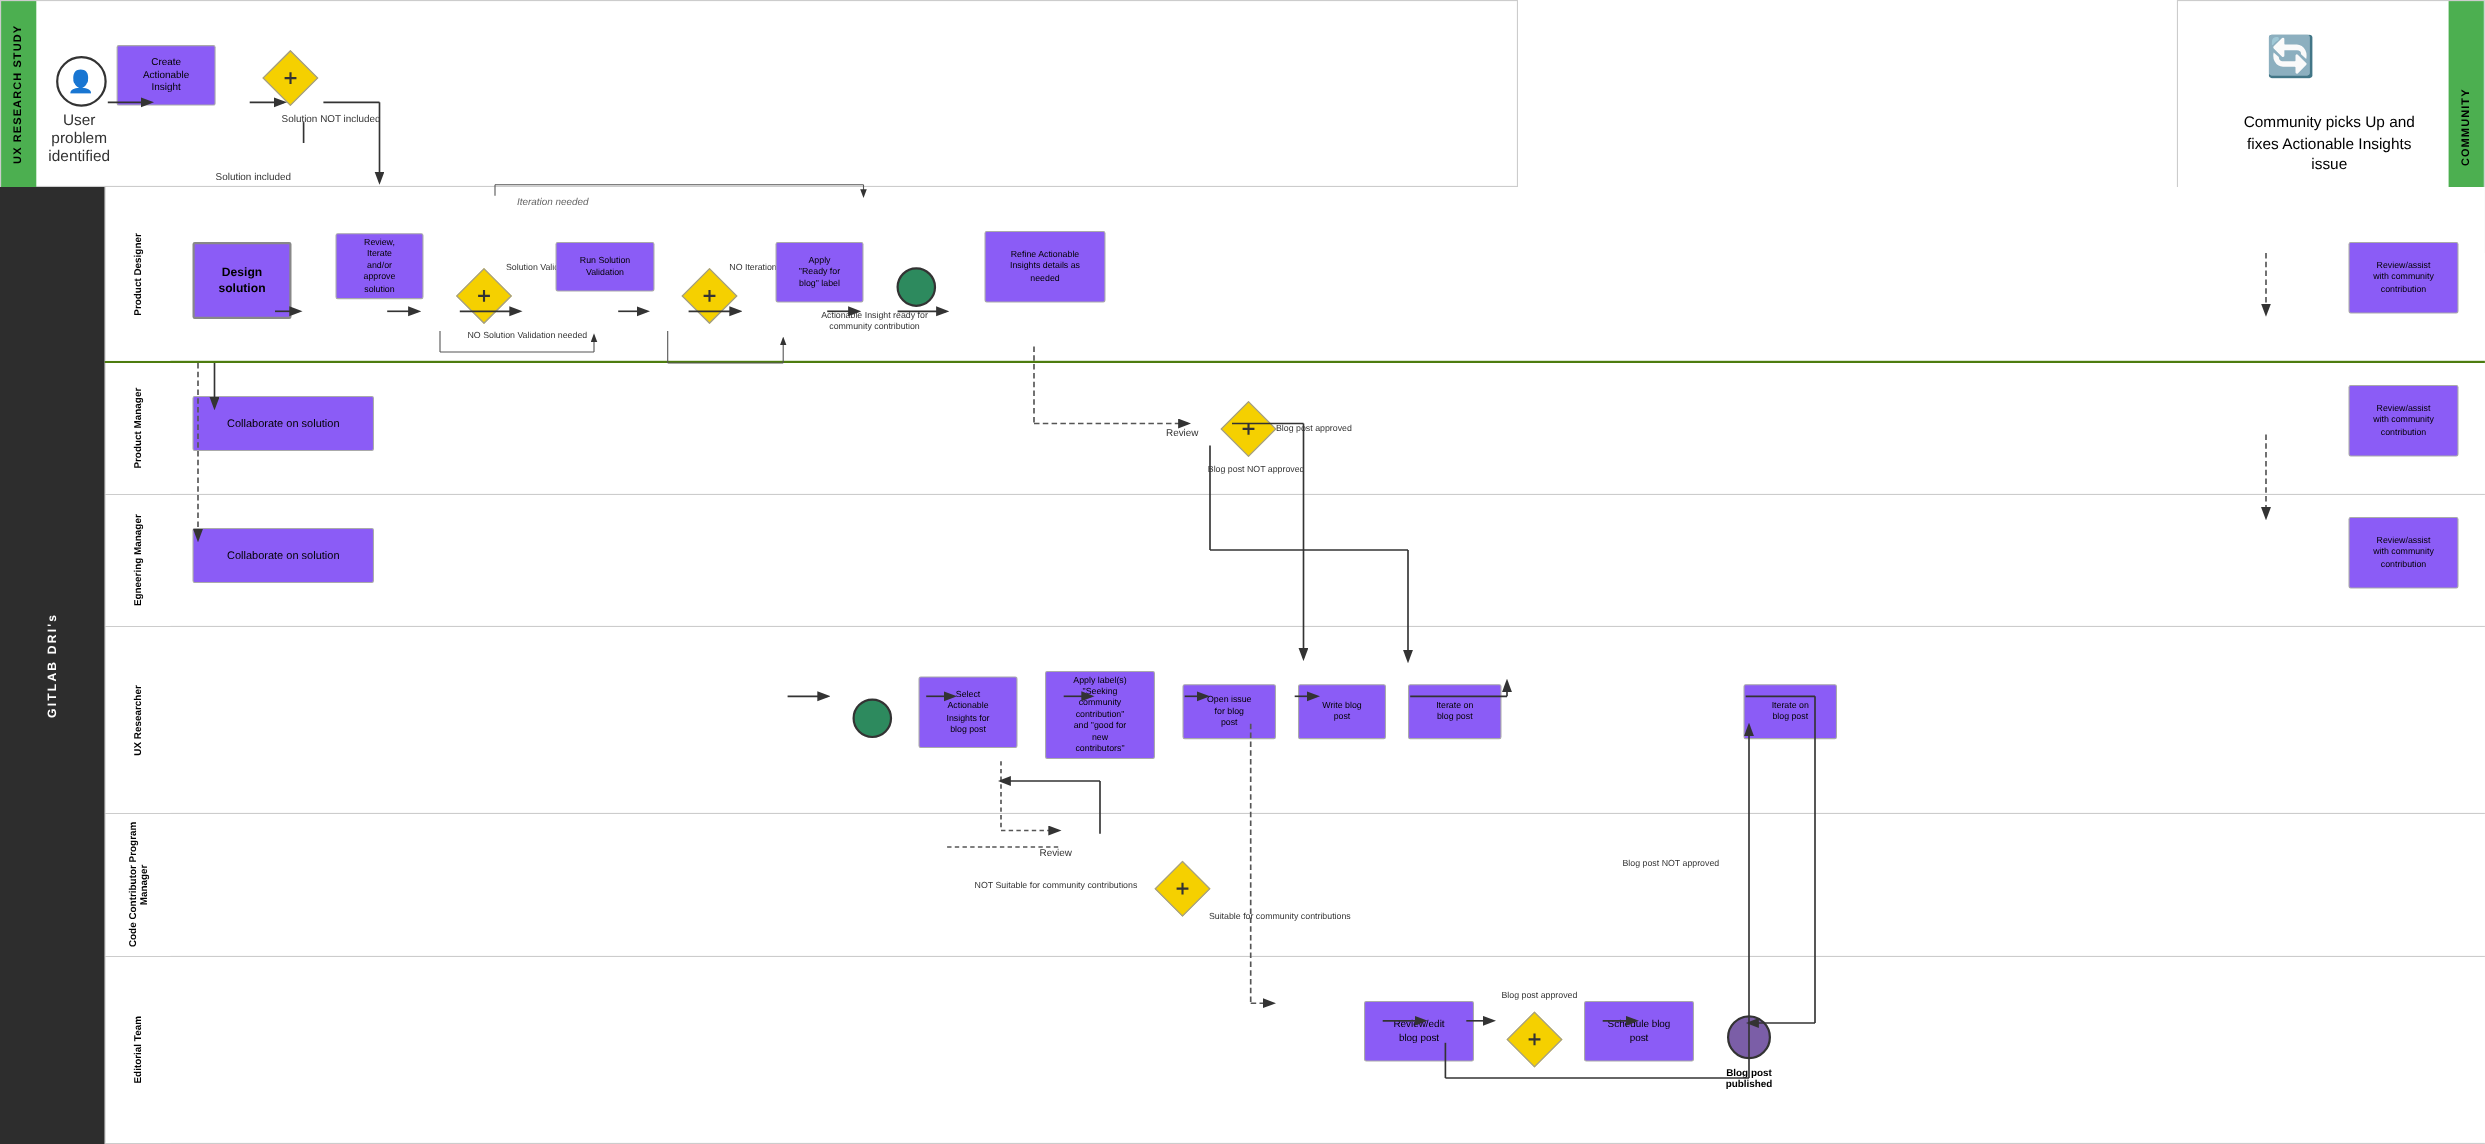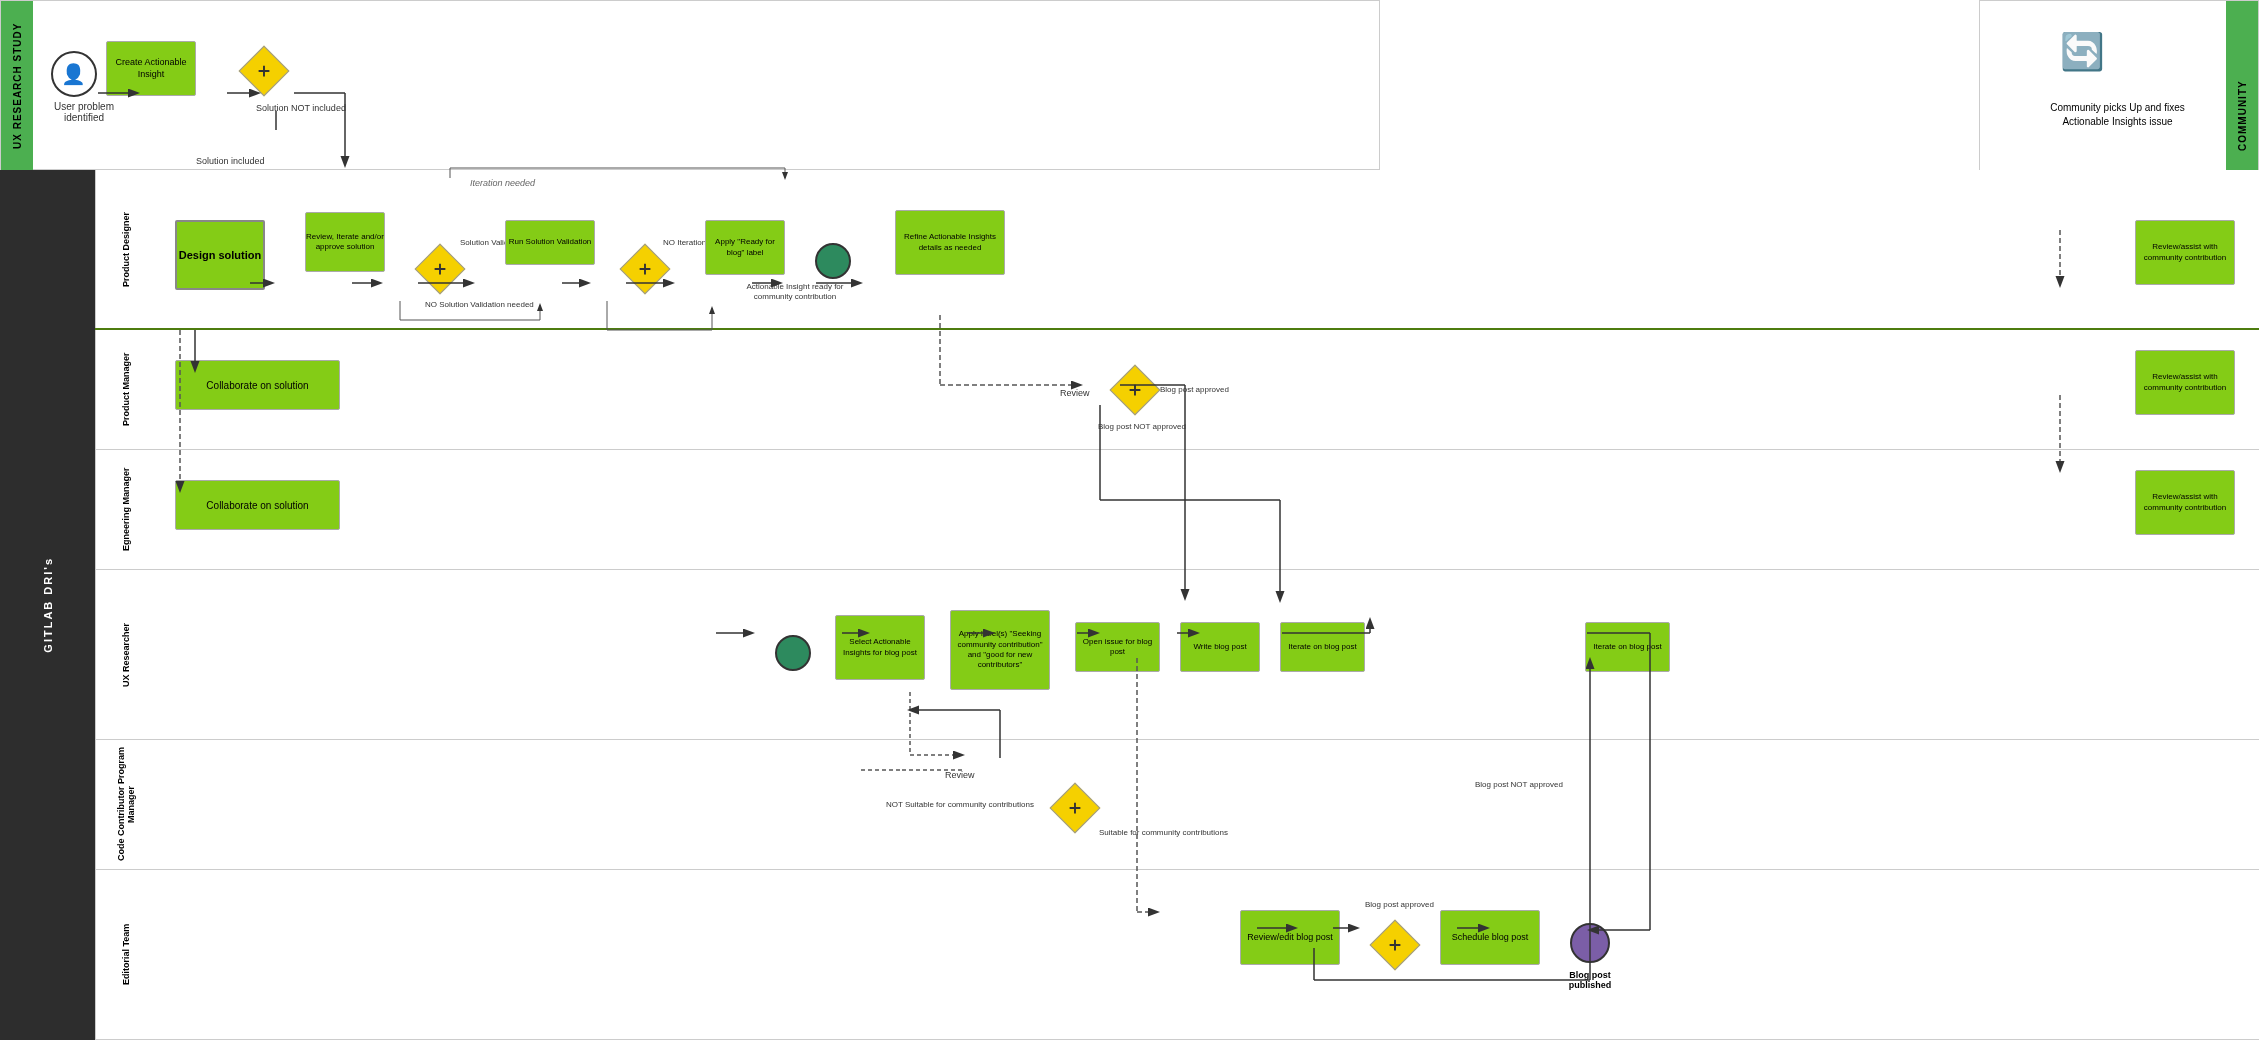--- a/index.html
+++ b/index.html
@@ -96,29 +96,29 @@
       font-weight: bold;
       color: #000;
       text-align: center;
       padding: 4px;
     }
 
     
     .process-box {
       position: absolute;
       border: 1.5px solid #aaa;
-      background: #84cc16;
+      background: #8b5cf6;
       border-radius: 2px;
       display: flex;
       align-items: center;
       justify-content: center;
       text-align: center;
       font-size: 10px;
       color: #000;
-      padding: 0;
+      padding: 20px;
       line-height: 1.3;
     }
 
     .process-box.bold-border {
       border: 2px solid #888;
     }
 
     
     .diamond {
       position: absolute;
@@ -310,41 +310,41 @@
       </marker>
     </defs>
   </svg>
 
   <div class="top-section">
     <div class="ux-research-label">UX RESEARCH STUDY</div>
 
     <div class="icon-circle" style="left:50px; top:50px; width:46px; height:46px; font-size:20px;">
       👤
     </div>
-    <div class="flow-label" style="left:36px; top:100px; font-size:10px; text-align:center; width:70px; white-space:normal;margin-left:12px;">User problem identified</div>
+    <div class="flow-label" style="left:36px; top:100px; font-size:14px; text-align:center; width:70px; white-space:normal;">User problem identified</div>
 
     <div class="process-box" style="left:105px; top:40px; width:90px; height:55px; font-size:9px;">Create Actionable Insight</div>
 
     <div class="diamond-wrapper" style="left:245px; top:52px; width:36px; height:36px;">
       <div class="diamond">
         <span class="diamond-x">✕</span>
       </div>
     </div>
 
     <div class="flow-label" style="left:255px; top:102px; width:90px; white-space:normal; font-size:9px;">Solution NOT included</div>
 
     <div class="flow-label" style="left:195px; top:155px; font-size:9px;">Solution included</div>
   </div>
 
   <div class="community-top" style="position:absolute; top:0; right:0; width:280px; height:230px; border:1.5px solid #ccc; background:#fff;">
     <div class="community-label">COMMUNITY</div>
 
     <div style="position:absolute; left:80px; top:30px; font-size:36px; text-align:center;">🔄</div>
 
-    <div style="position:absolute; left:50px; top:100px; width:175px; font-size:10px; text-align:center; line-height:1.4;">Community picks Up and fixes Actionable Insights issue</div>
+    <div style="position:absolute; left:50px; top:100px; width:175px; font-size:14px; text-align:center; line-height:1.4;">Community picks Up and fixes Actionable Insights issue</div>
   </div>
 
   <div style="position:absolute; top:170px; left:0; width:95px; height:870px; background:#2d2d2d; display:flex; align-items:center; justify-content:center; z-index:10;">
     <span style="writing-mode:vertical-rl; transform:rotate(180deg); color:#fff; font-size:11px; font-weight:bold; letter-spacing:2px;">GITLAB DRI's</span>
   </div>
 
   <div style="position:absolute; top:170px; left:95px; width:2164px; height:160px; border-bottom:2px solid #4d7c0f; background:#fff;">
     <div class="lane-sublabel" style="position:absolute; left:0; top:0; width:60px; height:100%; background:#fff; border-right:1.5px solid #ccc; display:flex; align-items:center; justify-content:center; writing-mode:vertical-rl; transform:rotate(180deg); font-size:9px; font-weight:bold;">Product Designer</div>
 
     <div class="flow-label" style="left:375px; top:8px; font-style:italic; font-size:9px; color:#666;">Iteration needed</div>

